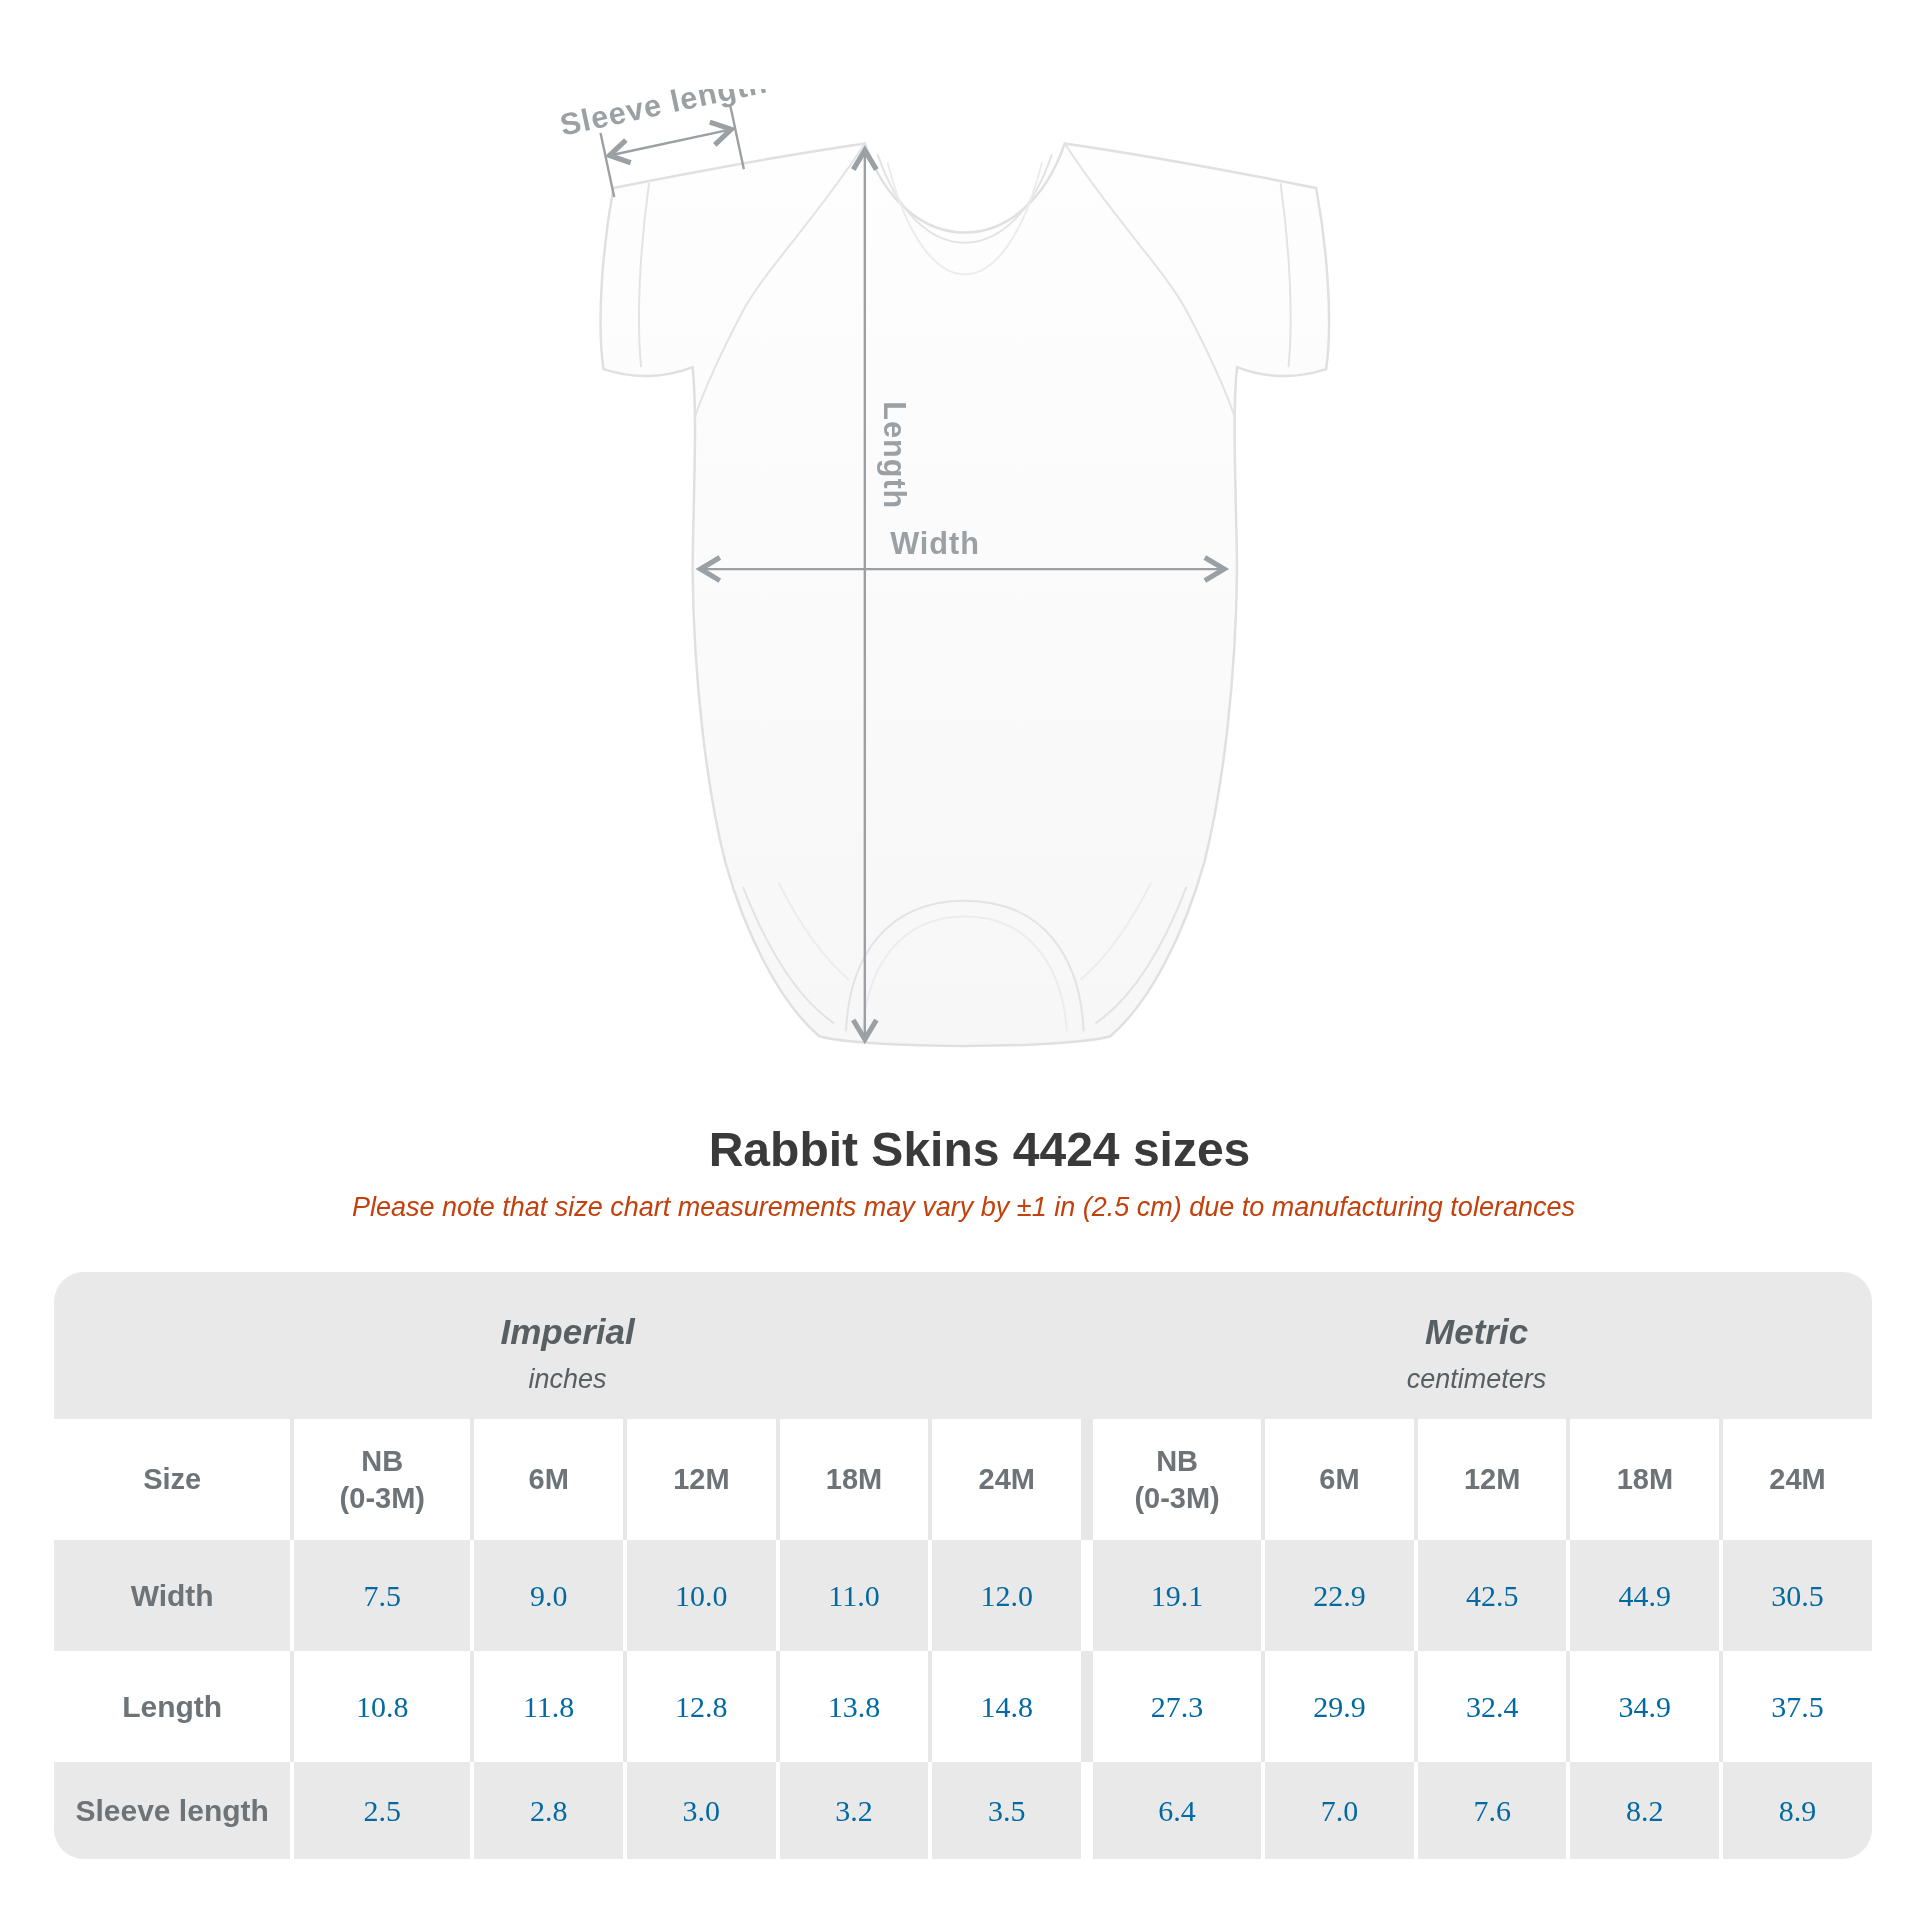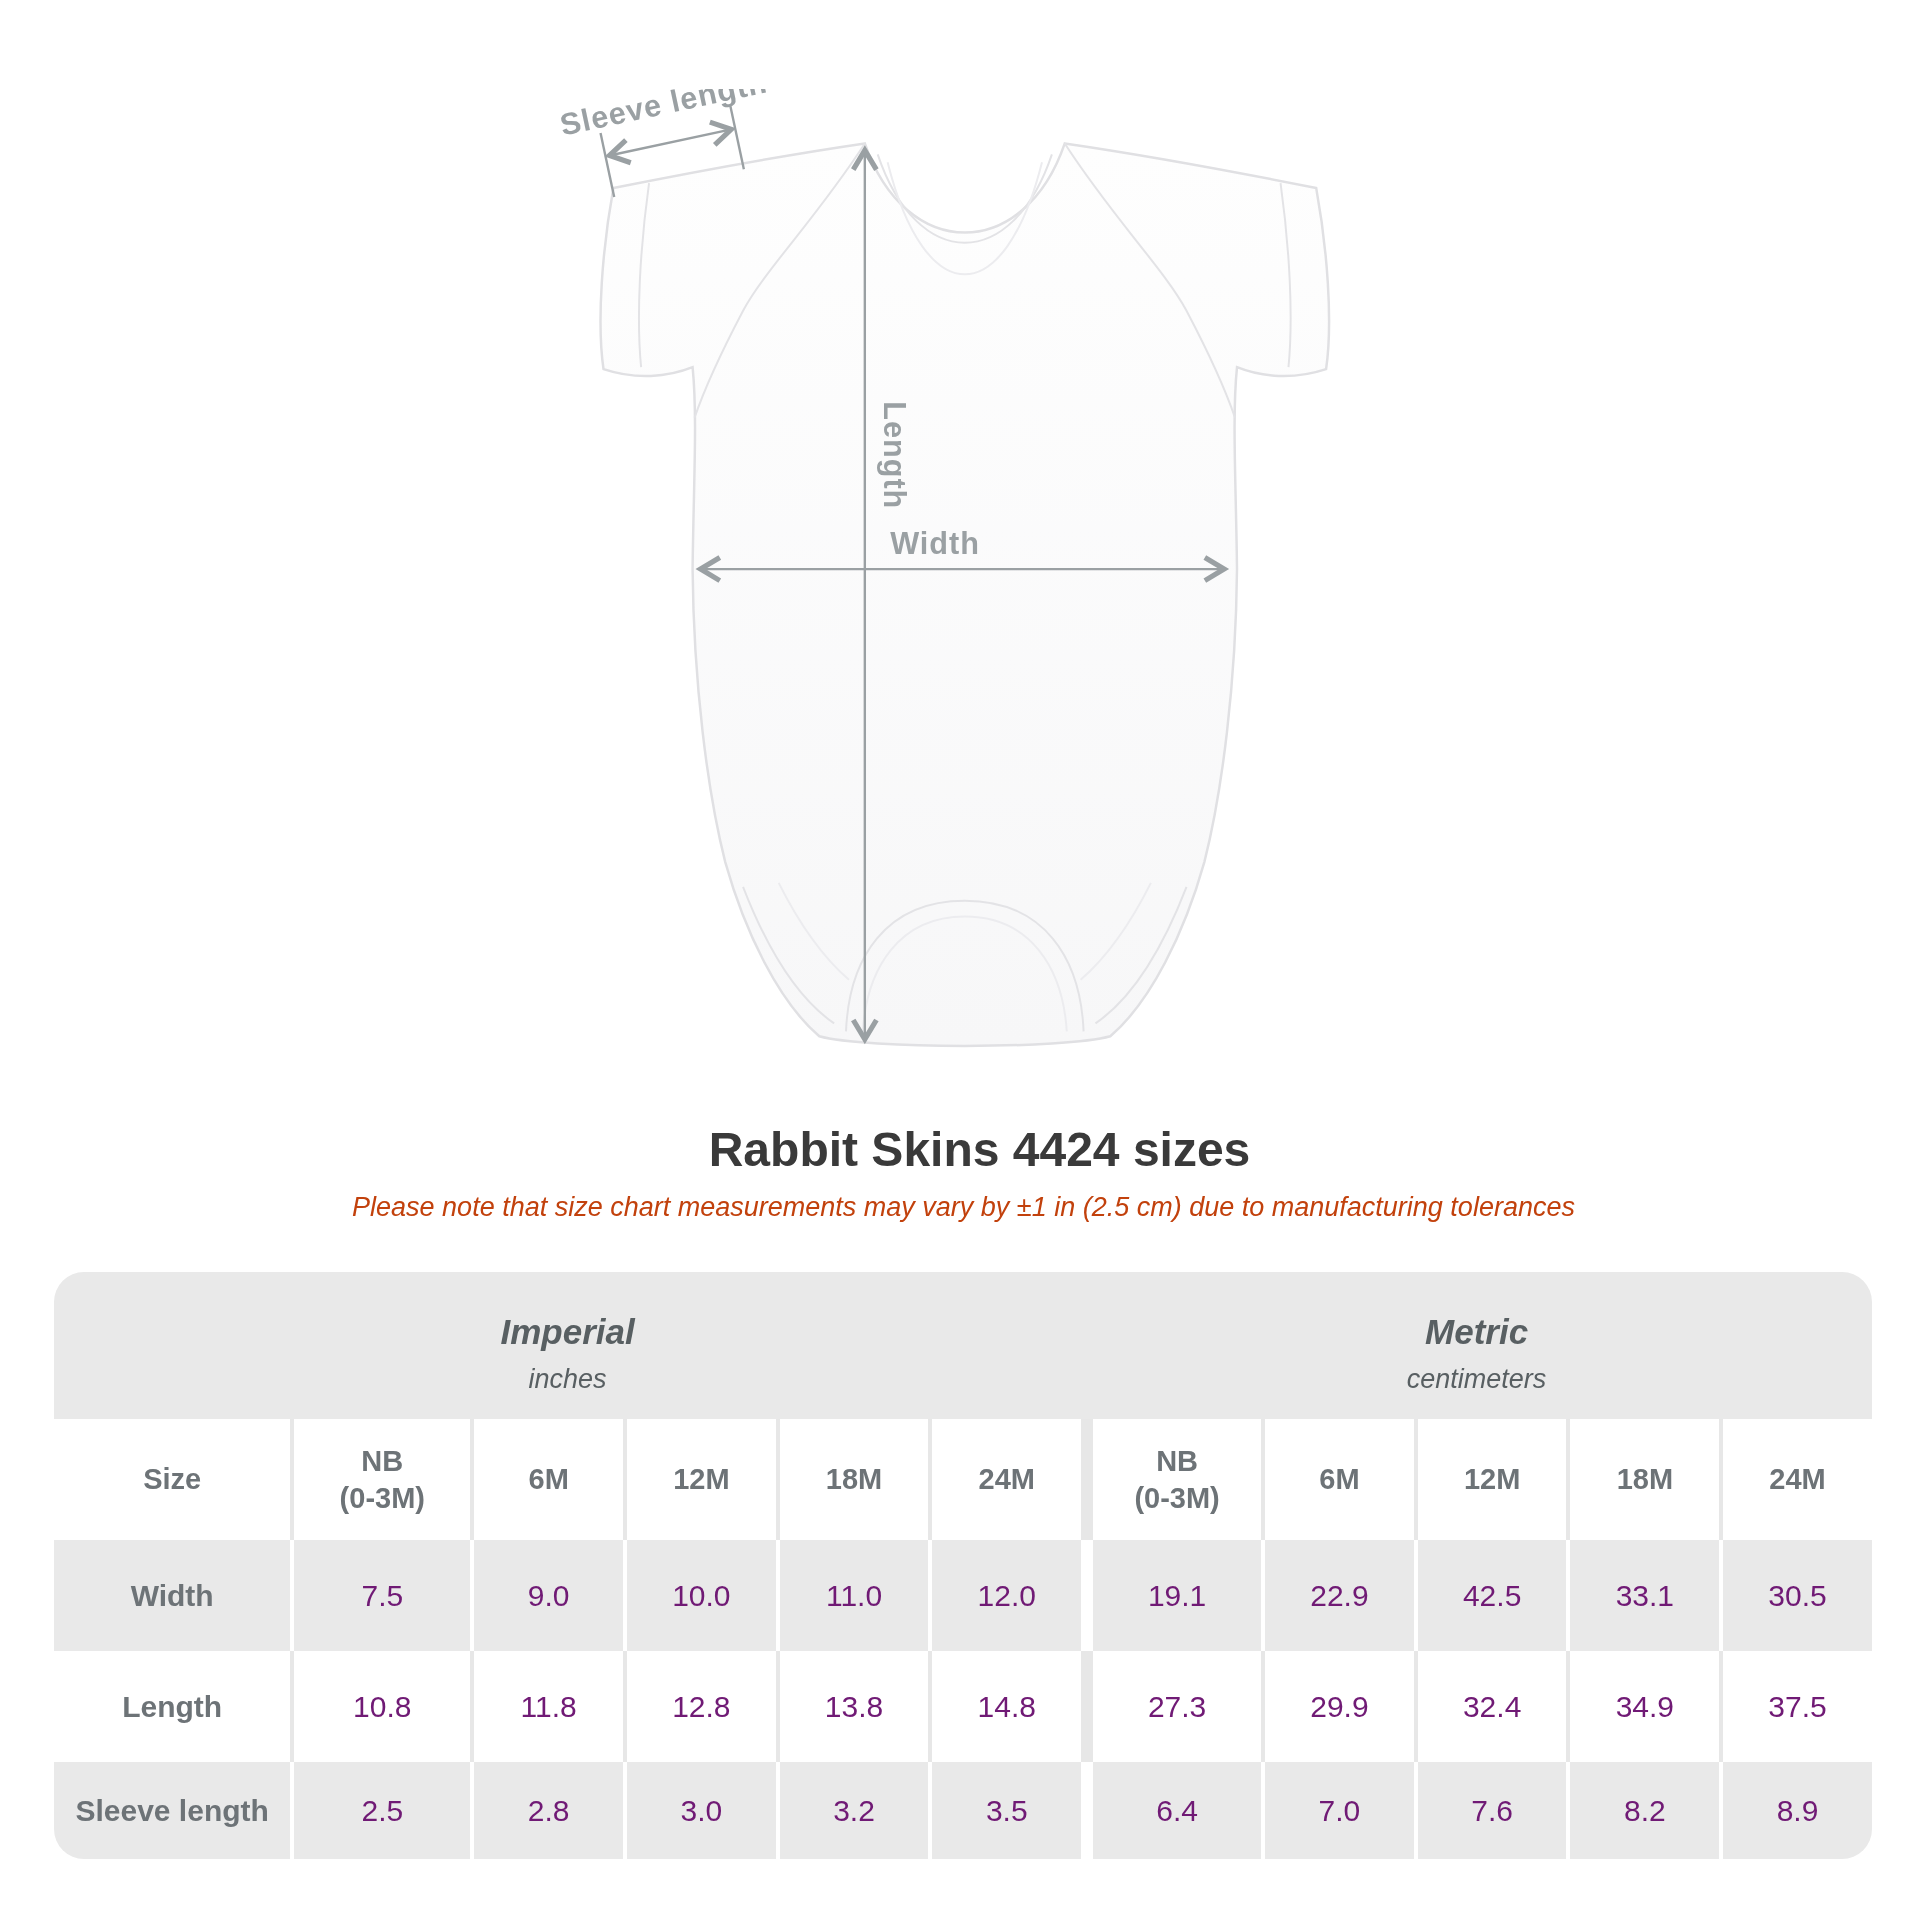--- a/index.html
+++ b/index.html
@@ -46,21 +46,21 @@
     white-space:pre-line;font-size:30px;line-height:1.25;box-sizing:border-box;
   }
   .bg-white{background:#ffffff;}
   .bg-gray{background:#e9e9e9;}
   .sep-gray{border-left:4px solid #e7e7e7;}
   .sep-white{border-left:4px solid #ffffff;}
   .sep-wide{border-left-width:12px;}
   .no-sep{border-left:none !important;}
   .head{font-weight:bold;color:#6d7377;font-size:29px;}
   .rowlabel{font-weight:bold;color:#6d7377;}
-  .val{color:#701a75;}
+  .val{color:#0369a1;font-family:Liberation Serif, serif;}
 </style>
 </head>
 <body>
 
 <svg class="onesie" viewBox="0 0 800 985" xmlns="http://www.w3.org/2000/svg">
   <defs>
     <linearGradient id="bodyFill" x1="0" y1="0" x2="0" y2="1">
       <stop offset="0" stop-color="#fefefe"></stop>
       <stop offset="1" stop-color="#f7f7f8"></stop>
     </linearGradient>
@@ -147,21 +147,21 @@
       <div class="cell head bg-white sep-gray">24M</div>
       <div class="cell rowlabel bg-gray sep-white no-sep">Width</div>
       <div class="cell val bg-gray sep-white">7.5</div>
       <div class="cell val bg-gray sep-white">9.0</div>
       <div class="cell val bg-gray sep-white">10.0</div>
       <div class="cell val bg-gray sep-white">11.0</div>
       <div class="cell val bg-gray sep-white">12.0</div>
       <div class="cell val bg-gray sep-white sep-wide">19.1</div>
       <div class="cell val bg-gray sep-white">22.9</div>
       <div class="cell val bg-gray sep-white">42.5</div>
-      <div class="cell val bg-gray sep-white">33.1</div>
+      <div class="cell val bg-gray sep-white">44.9</div>
       <div class="cell val bg-gray sep-white">30.5</div>
       <div class="cell rowlabel bg-white sep-gray no-sep">Length</div>
       <div class="cell val bg-white sep-gray">10.8</div>
       <div class="cell val bg-white sep-gray">11.8</div>
       <div class="cell val bg-white sep-gray">12.8</div>
       <div class="cell val bg-white sep-gray">13.8</div>
       <div class="cell val bg-white sep-gray">14.8</div>
       <div class="cell val bg-white sep-gray sep-wide">27.3</div>
       <div class="cell val bg-white sep-gray">29.9</div>
       <div class="cell val bg-white sep-gray">32.4</div>

